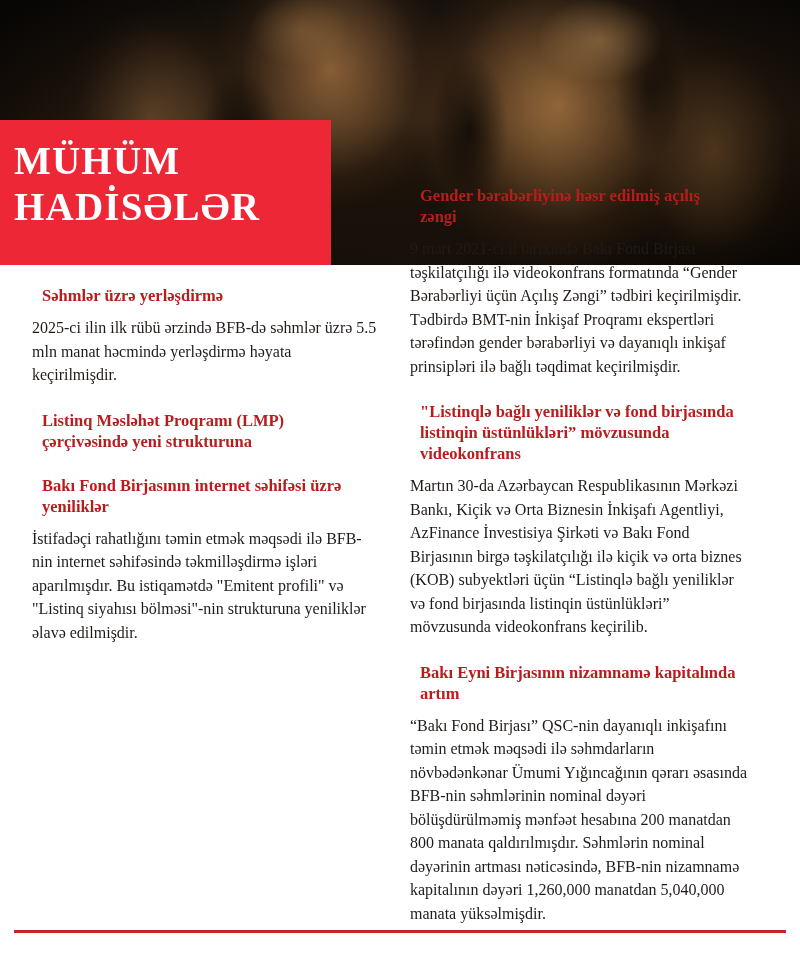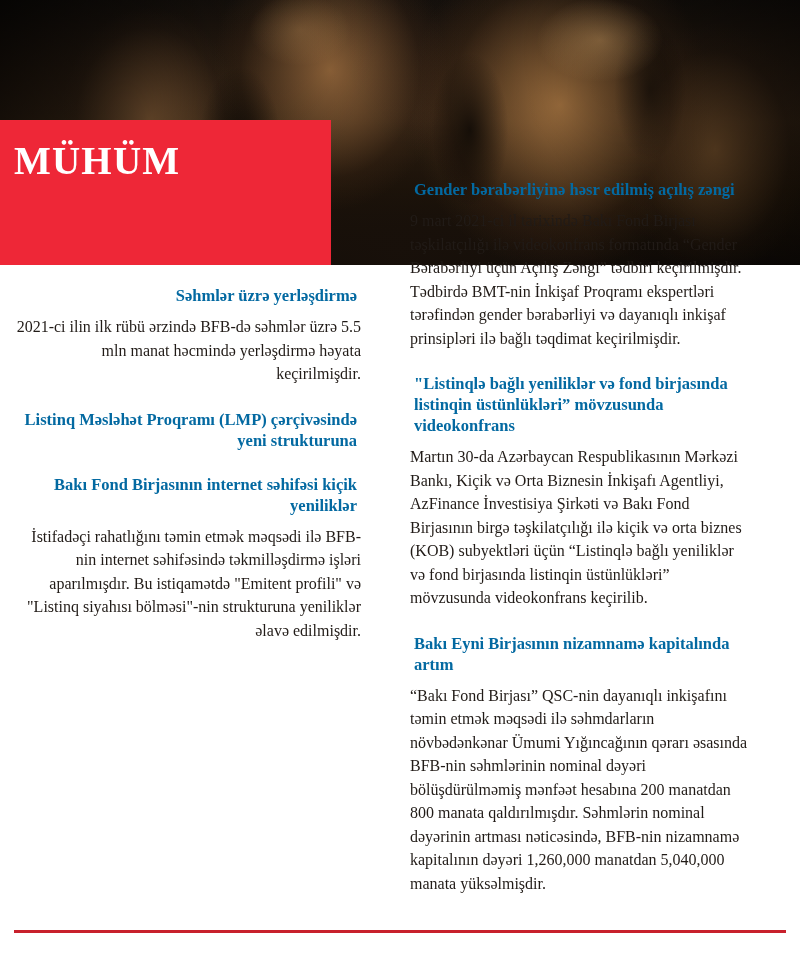--- a/index.html
+++ b/index.html
@@ -83,30 +83,30 @@
   .content {
     position: absolute;
     left: 0; top: 265px;
     width: 800px;
     height: 660px;
   }
   .col {
     position: absolute;
     top: 0;
   }
-  .col-left { left: 16px; width: 345px; text-align: right; }
+  .col-left { left: 32px; width: 345px; }
   .col-right { left: 410px; width: 340px; }
 
   h3.sec-head {
-    margin: 4px;
+    margin: 10px;
     font-family: "Liberation Serif", serif;
     font-weight: bold;
     font-size: 16.5px;
     line-height: 21px;
-    color: #0369a1;
+    color: #b91c1c;
   }
   p.sec-body {
     margin: 9px 0 0 0;
     font-family: "Liberation Serif", serif;
     font-size: 16px;
     line-height: 23.5px;
     color: #211b17;
   }
   .block { margin-bottom: 23px; }
   .col-left .block:first-child { margin-top: 20px; }
@@ -133,37 +133,38 @@
 
   <div class="hero">
     <div class="hero-photo"></div>
     <div class="hero-shade-a"></div>
     <div class="hero-shade-b"></div>
     <div class="hero-glow"></div>
   </div>
 
   <div class="title-block">
     <div class="line l1">MÜHÜM</div>
+    <div class="line l2">HADİSƏLƏR</div>
   </div>
 
   <div class="content">
 
     <div class="col col-left">
 
       <div class="block">
         <h3 class="sec-head">Səhmlər üzrə yerləşdirmə</h3>
-        <p class="sec-body">2021-ci ilin ilk rübü ərzində BFB-də səhmlər üzrə 5.5 mln manat həcmində yerləşdirmə həyata keçirilmişdir.</p>
+        <p class="sec-body">2025-ci ilin ilk rübü ərzində BFB-də səhmlər üzrə 5.5 mln manat həcmində yerləşdirmə həyata keçirilmişdir.</p>
       </div>
 
       <div class="block">
         <h3 class="sec-head">Listinq Məsləhət Proqramı (LMP) çərçivəsində yeni strukturuna</h3>
       </div>
 
       <div class="block">
-        <h3 class="sec-head">Bakı Fond Birjasının internet səhifəsi kiçik yeniliklər</h3>
+        <h3 class="sec-head">Bakı Fond Birjasının internet səhifəsi üzrə yeniliklər</h3>
         <p class="sec-body">İstifadəçi rahatlığını təmin etmək məqsədi ilə BFB-nin internet səhifəsində təkmilləşdirmə işləri aparılmışdır. Bu istiqamətdə "Emitent profili" və "Listinq siyahısı bölməsi"-nin strukturuna yeniliklər əlavə edilmişdir.</p>
       </div>
 
     </div>
 
     <div class="col col-right">
 
       <div class="block">
         <h3 class="sec-head">Gender bərabərliyinə həsr edilmiş açılış zəngi</h3>
         <p class="sec-body">9 mart 2021-ci il tarixində Bakı Fond Birjası təşkilatçılığı ilə videokonfrans formatında “Gender Bərabərliyi üçün Açılış Zəngi” tədbiri keçirilmişdir. Tədbirdə BMT-nin İnkişaf Proqramı ekspertləri tərəfindən gender bərabərliyi və dayanıqlı inkişaf prinsipləri ilə bağlı təqdimat keçirilmişdir.</p>

